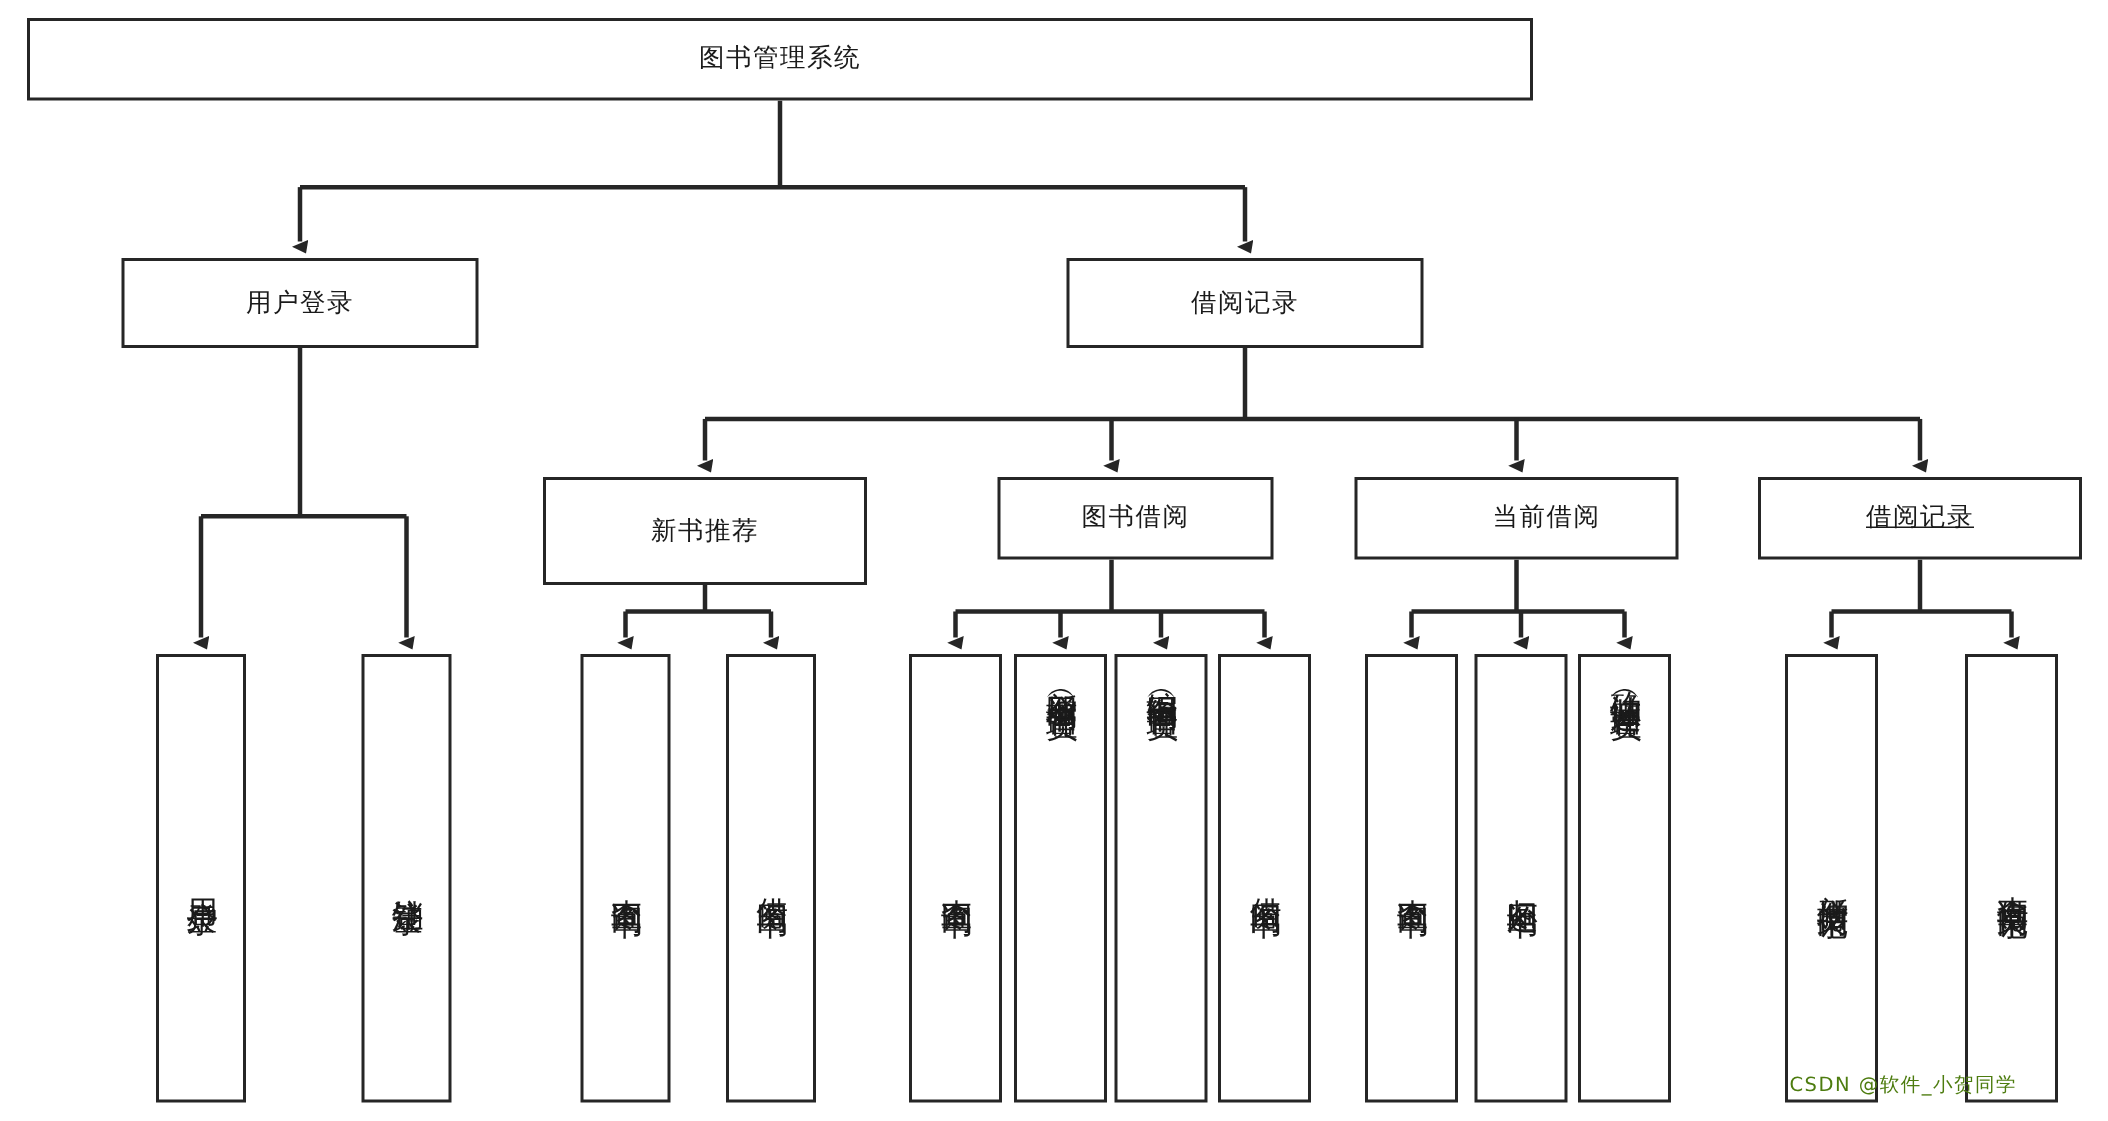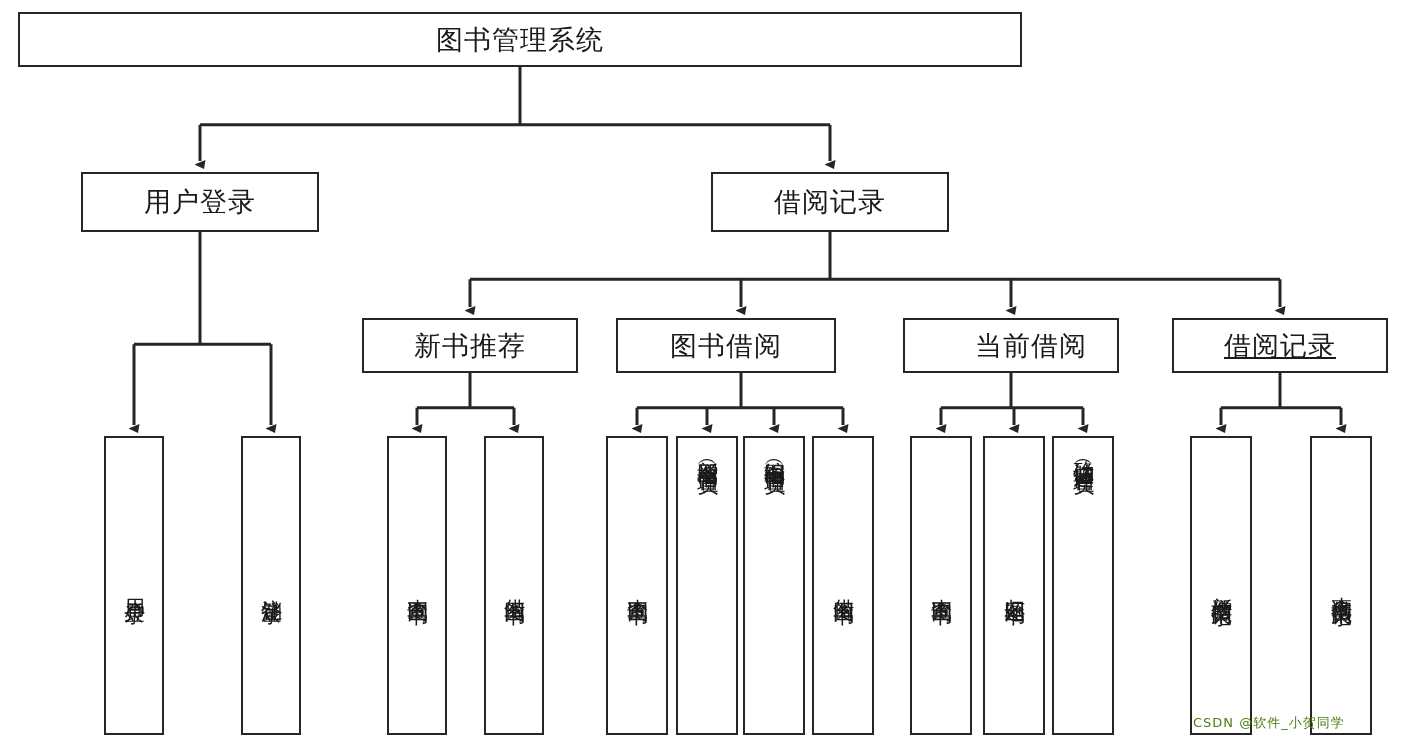--- a/index.html
+++ b/index.html
@@ -29,21 +29,21 @@
     box-sizing: border-box;
     border: 2px solid #262626;
     background: #ffffff;
     display: flex;
     align-items: center;
     justify-content: center;
     color: #1a1a1a;
   }
   .node.horizontal .node-label {
     writing-mode: horizontal-tb;
-    font-size: 27px;
+    font-size: 17px;
     line-height: 1.1;
     letter-spacing: 1px;
     white-space: nowrap;
   }
   .node.vertical {
     align-items: flex-start;
     justify-content: center;
     padding-top: 6px;
   }
   .node.vertical .node-label {
@@ -118,24 +118,24 @@
   <div id="node-layer">
       <div class="node horizontal" style="left: 18px; top: 12px; width: 1004px; height: 55px;">
         <span class="node-label">图书管理系统</span>
       </div>
       <div class="node horizontal" style="left: 81px; top: 172px; width: 238px; height: 60px;">
         <span class="node-label">用户登录</span>
       </div>
       <div class="node horizontal" style="left: 711px; top: 172px; width: 238px; height: 60px;">
         <span class="node-label">借阅记录</span>
       </div>
-      <div class="node horizontal" style="left: 362px; top: 318px; width: 216px; height: 55px;">
+      <div class="node horizontal" style="left: 362px; top: 318px; width: 216px; height: 72px;">
         <span class="node-label">新书推荐</span>
       </div>
-      <div class="node horizontal" style="left: 616px; top: 318px; width: 220px; height: 55px; justify-content: center;">
+      <div class="node horizontal" style="left: 665px; top: 318px; width: 184px; height: 55px; justify-content: center;">
         <span class="node-label">图书借阅</span>
       </div>
       <div class="node horizontal" style="left: 903px; top: 318px; width: 216px; height: 55px; padding-left: 40px;">
         <span class="node-label">当前借阅</span>
       </div>
       <div class="node horizontal" style="left: 1172px; top: 318px; width: 216px; height: 55px; text-decoration: underline;">
         <span class="node-label">借阅记录</span>
       </div>
       <div class="node vertical centerv" style="left: 104px; top: 436px; width: 60px; height: 299px;">
         <span class="node-label">用户登录</span>

